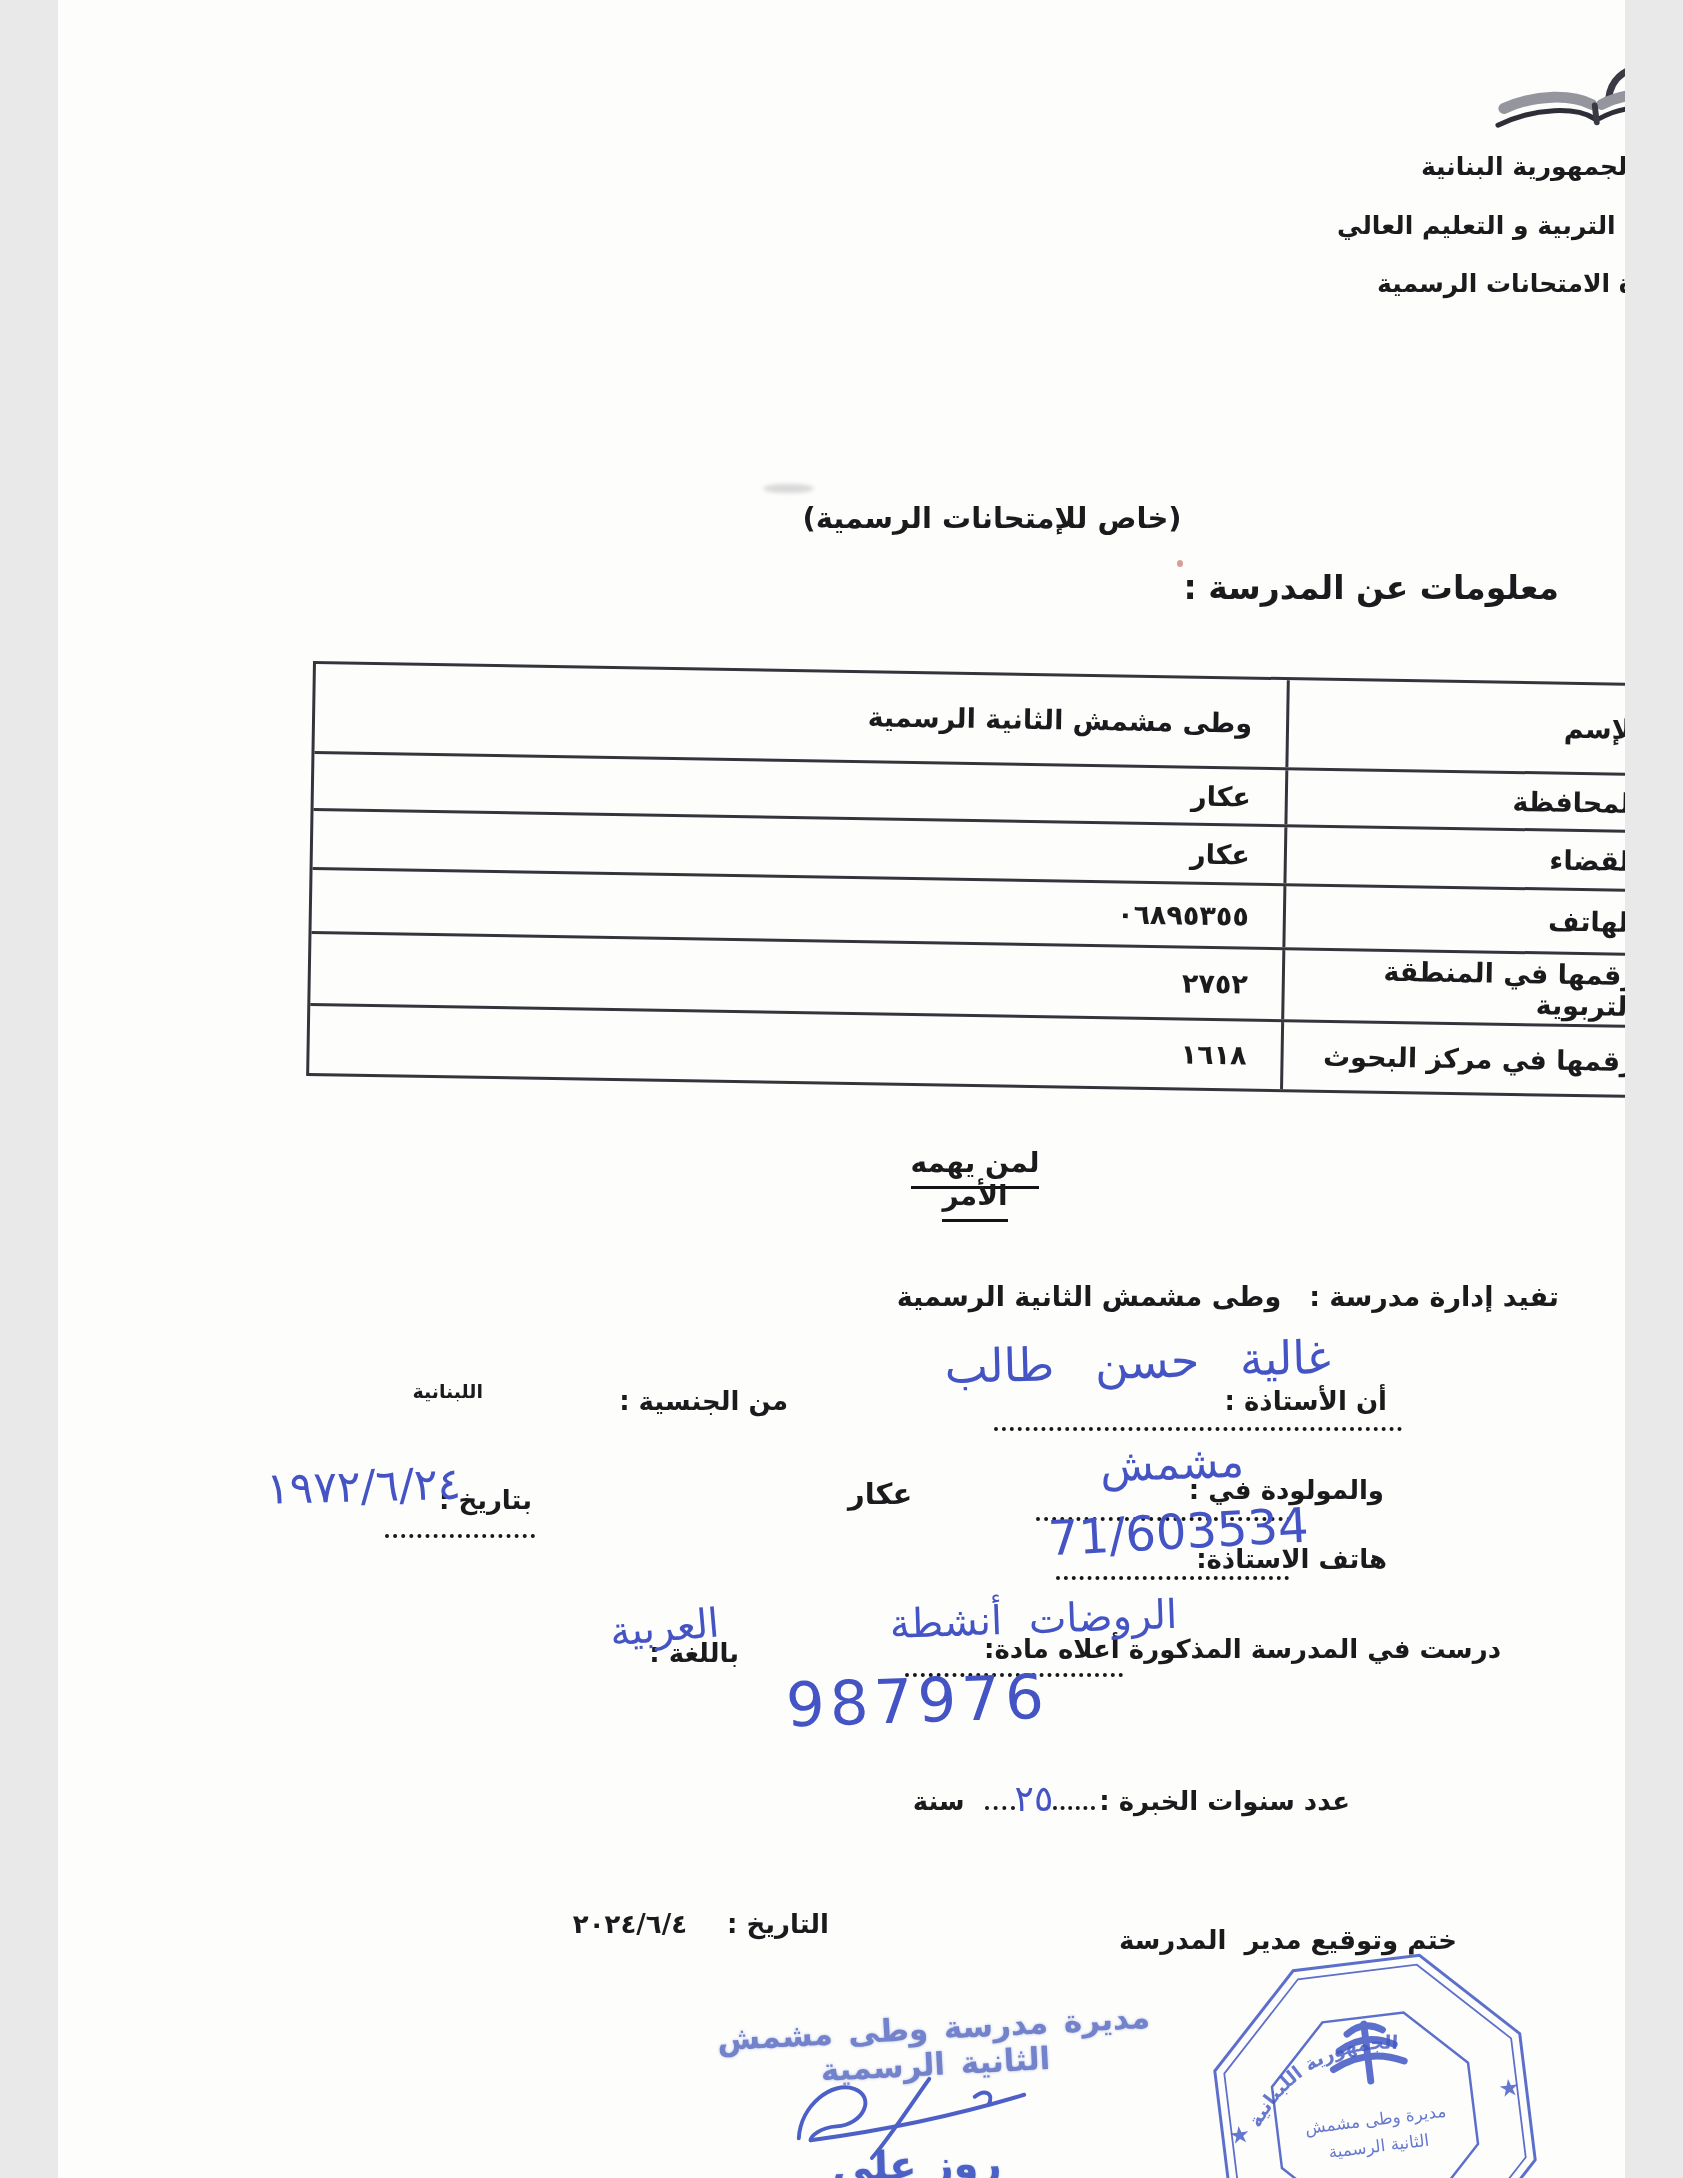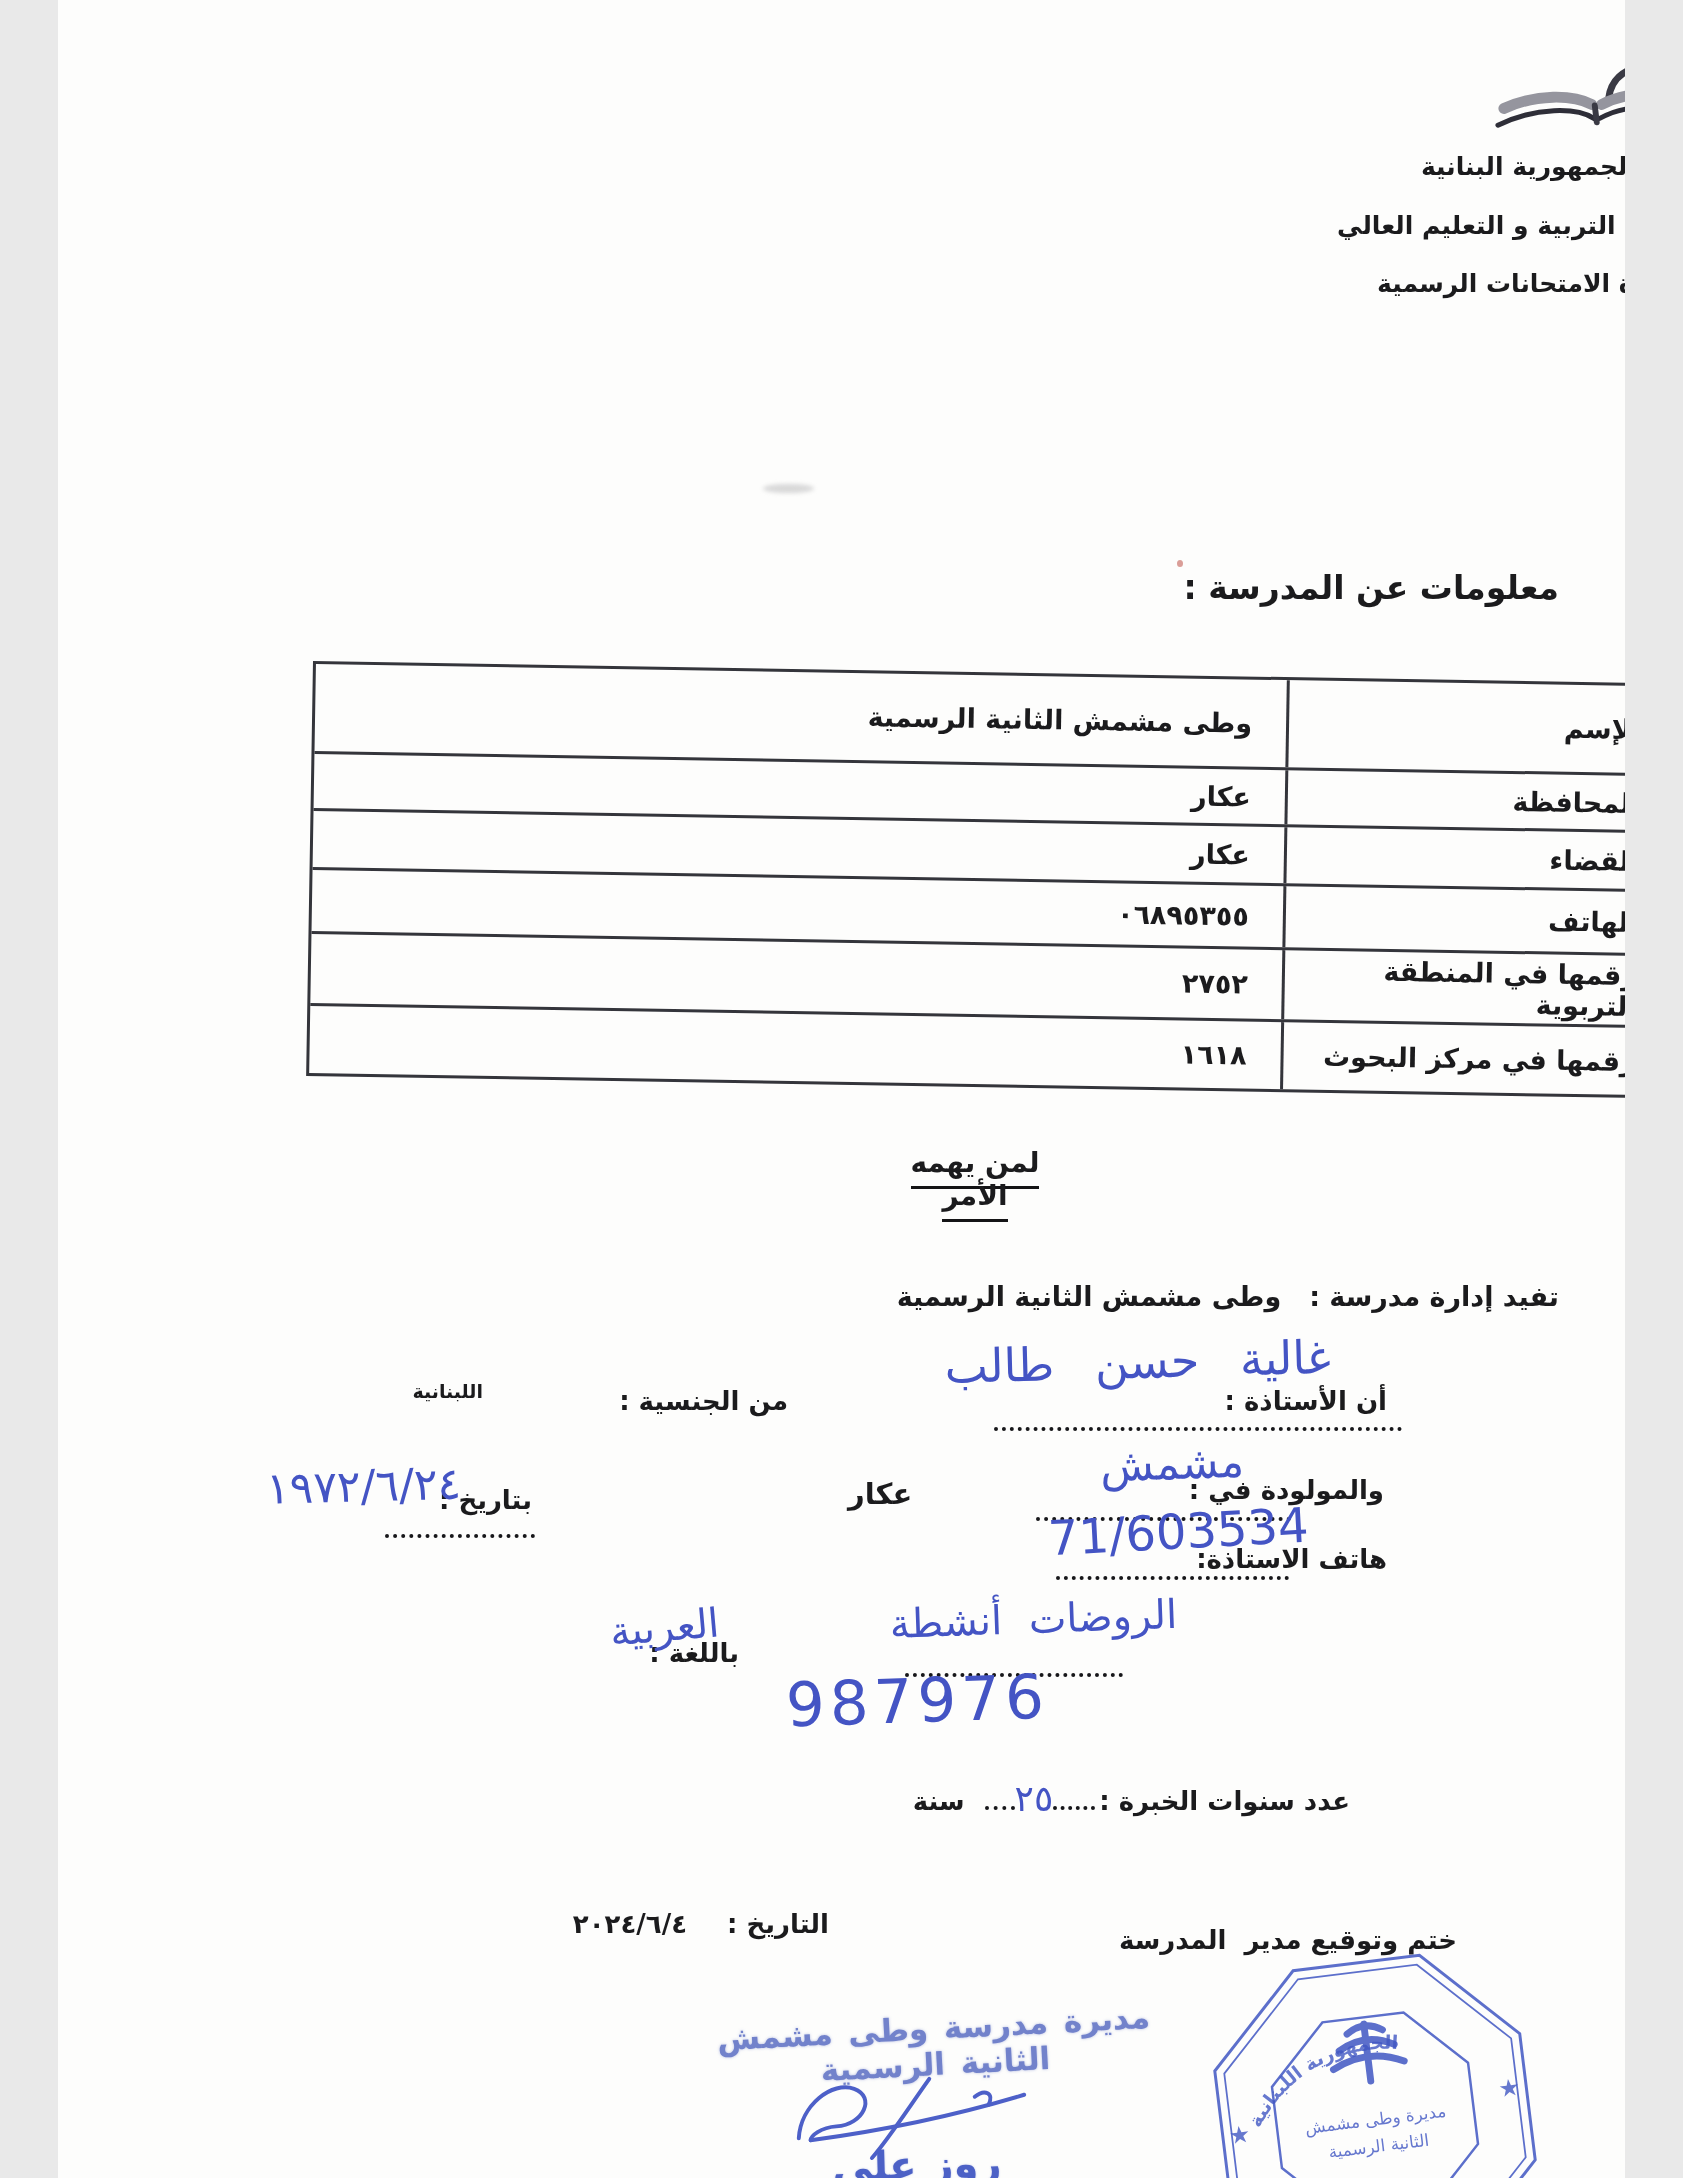--- a/index.html
+++ b/index.html
@@ -75,20 +75,21 @@
       <path d="M111,46 C130,36 152,33 165,41" stroke="#95959e" stroke-width="11" fill="none" stroke-linecap="round"></path>
       <path d="M6,67 C45,48 86,49 103,60" stroke="#2e2e38" stroke-width="5" fill="none" stroke-linecap="round"></path>
       <path d="M109,60 C131,48 156,46 168,56" stroke="#2e2e38" stroke-width="5" fill="none" stroke-linecap="round"></path>
       <path d="M104,47 L106,64" stroke="#3a3a44" stroke-width="6" fill="none" stroke-linecap="round"></path>
     </svg>
   </div>
   <div class="abs rtl hdr-line center" style="left:1307px;top:152px;width:327px;">الجمهورية البنانية</div>
   <div class="abs rtl hdr-line center" style="left:1307px;top:211px;width:327px;">وزارة التربية و التعليم العالي</div>
   <div class="abs rtl hdr-line center" style="left:1307px;top:269px;width:327px;">دائرة الامتحانات الرسمية</div>
 
+  <div class="abs rtl printed doc-subtitle center" style="left:637px;top:501px;width:594px;">(خاص للإمتحانات الرسمية)</div>
 
   <div class="abs smudge" style="left:705px;top:484px;width:51px;height:9px;"></div>
   <div class="abs red-dot" style="left:1119px;top:560px;width:6px;height:7px;"></div>
 
   <div class="abs rtl printed" style="right:66px;top:568px;font-size:33px;">معلومات عن المدرسة :</div>
 
   <div class="abs tbl" style="left:255px;top:661px;">
     <div class="tr" style="height:87px;">
       <div class="cell-label rtl">الإسم</div>
       <div class="cell-value rtl">وطى مشمش الثانية الرسمية</div>
@@ -137,20 +138,21 @@
   <div class="abs rtl hw center" style="left:1000px;top:1438px;width:228px;font-size:44px;transform:rotate(-2deg);">مشمش</div>
   <div class="abs rtl line" style="left:790px;top:1477px;font-size:29px;">عكار</div>
   <div class="abs rtl line" style="right:1093px;top:1485px;">بتاريخ :</div>
   <div class="abs dotline" style="left:327px;top:1534px;width:150px;"></div>
   <div class="abs ltr hw" style="left:208px;top:1459px;width:287px;font-size:44px;transform:rotate(-1.5deg);">١٩٧٢/٦/٢٤</div>
 
   <div class="abs rtl line" style="right:238px;top:1544px;">هاتف الاستاذة:</div>
   <div class="abs dotline" style="left:998px;top:1576px;width:233px;"></div>
   <div class="abs ltr hw" style="left:990px;top:1503px;width:277px;font-size:48px;transform:rotate(-3deg);">71/603534</div>
 
+  <div class="abs rtl line" style="right:124px;top:1634px;">درست في المدرسة المذكورة أعلاه مادة:</div>
   <div class="abs dotline" style="left:847px;top:1673px;width:218px;"></div>
   <div class="abs rtl hw center" style="left:812px;top:1596px;width:327px;font-size:40px;word-spacing:14px;transform:rotate(-2deg);">الروضات أنشطة</div>
   <div class="abs rtl line" style="right:886px;top:1638px;">باللغة :</div>
   <div class="abs rtl hw center" style="left:520px;top:1604px;width:173px;font-size:40px;transform:rotate(-5deg);">العربية</div>
 
   <div class="abs ltr hw" style="left:728px;top:1665px;font-size:61px;letter-spacing:5px;transform:rotate(-2deg);">987976</div>
 
   <div class="abs flexline line" style="right:275px;top:1786px;align-items:center;gap:4px;">
     <span>عدد سنوات الخبرة :</span>
     <span class="dotline-inline" style="width:42px;"></span>

